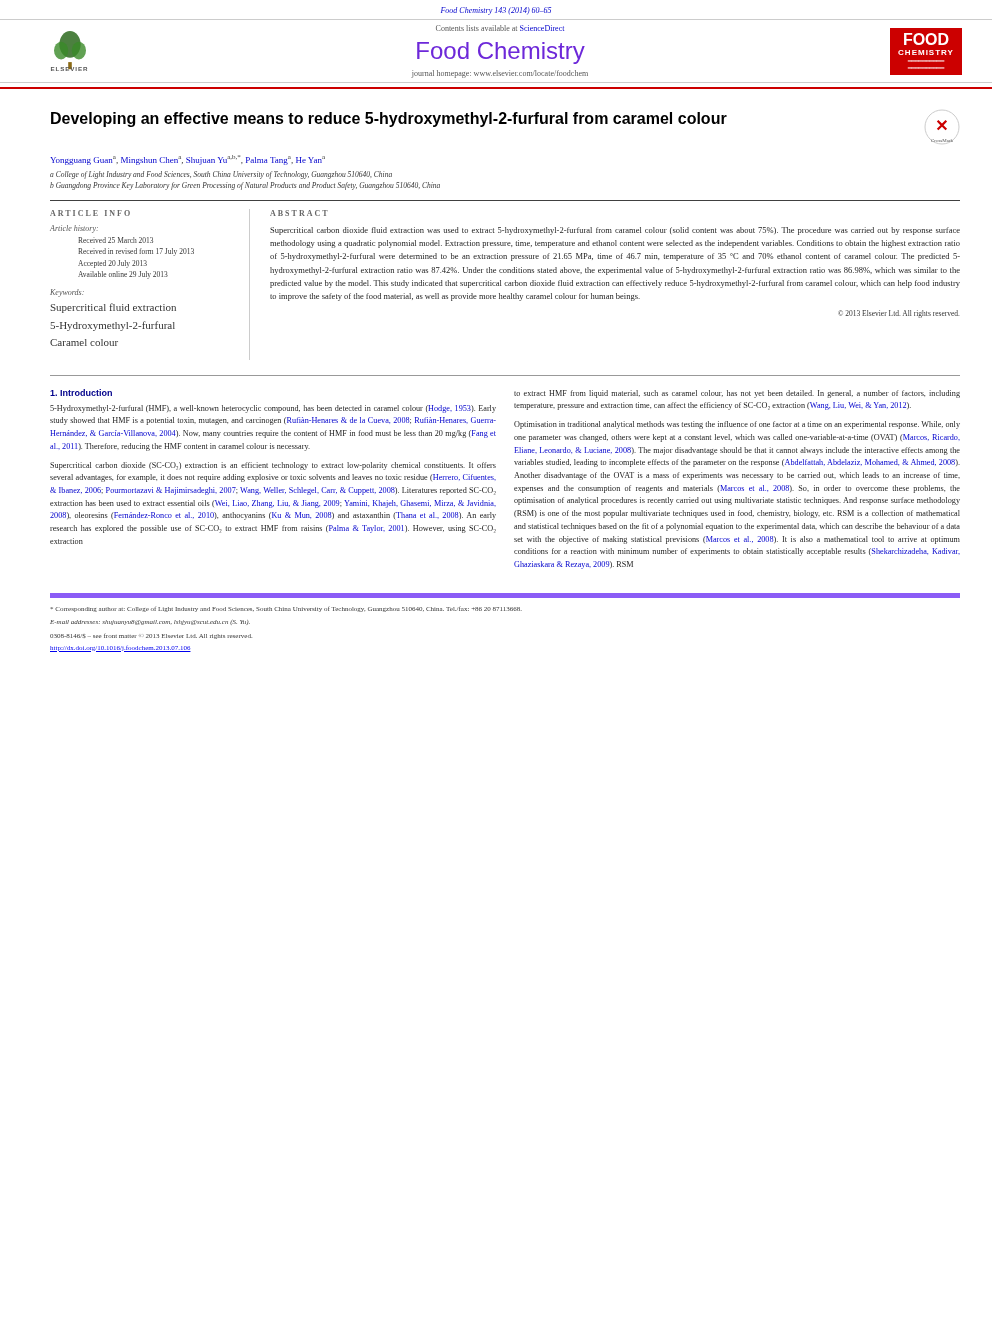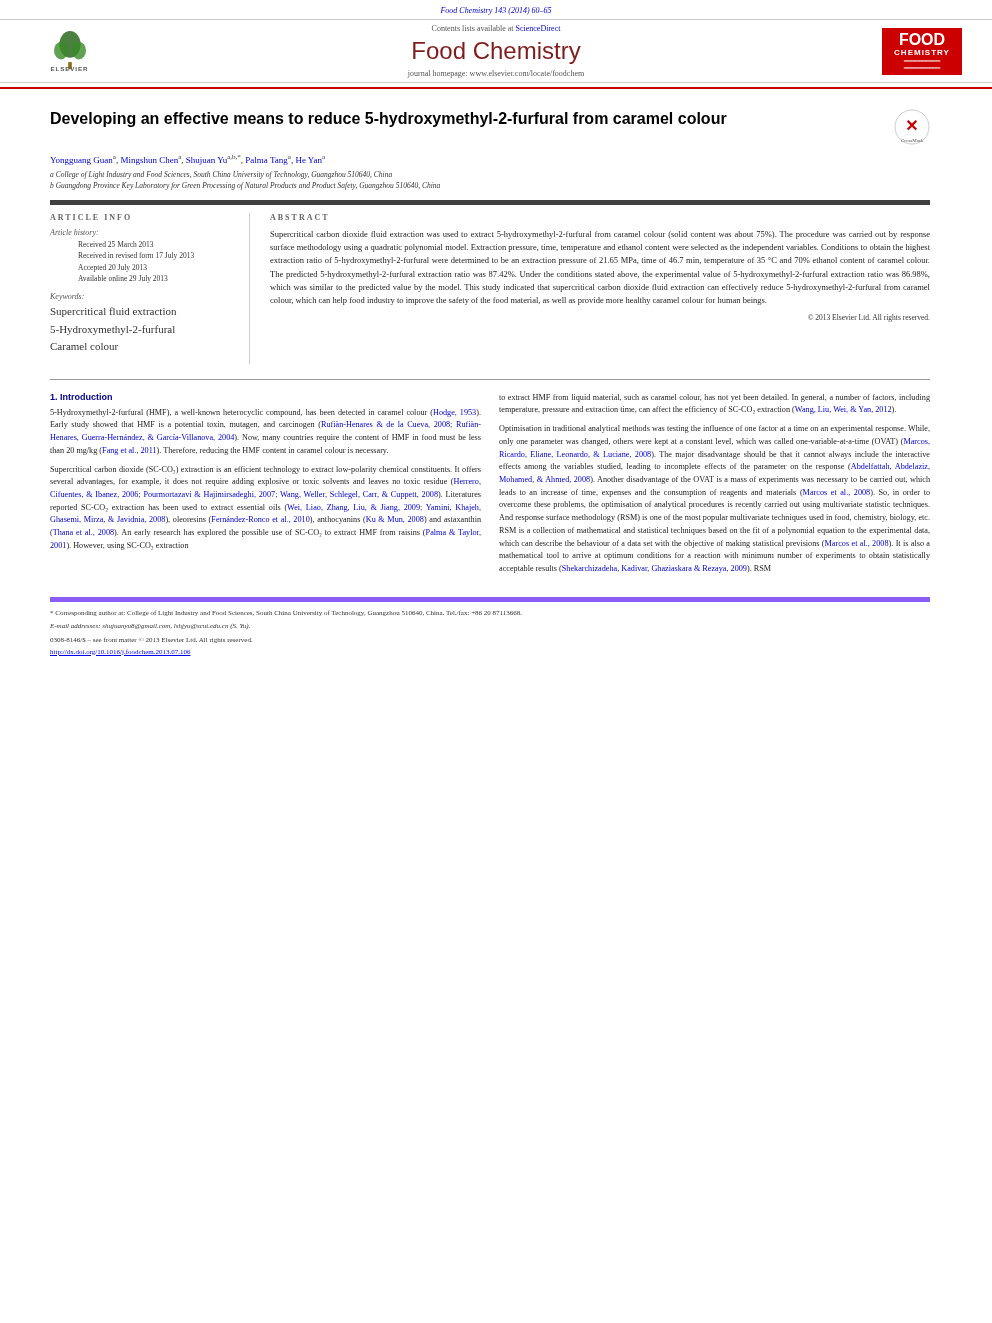--- a/index.html
+++ b/index.html
@@ -52,30 +52,30 @@
       color: #555;
       margin-bottom: 4px;
     }
     .science-direct-link a {
       color: #0000cc;
       text-decoration: none;
     }
     .journal-title-header {
       font-size: 24px;
       font-weight: normal;
-      color: #7f1d1d;
+      color: #6d28d9;
       font-family: Arial, sans-serif;
       margin-bottom: 4px;
     }
     .journal-homepage {
       font-size: 8px;
       color: #555;
     }
     .food-chemistry-logo {
-      width: 80px;
+      width: 72px;
       background: #c00;
       color: #fff;
       text-align: center;
       padding: 4px;
       font-size: 10px;
       font-weight: bold;
       font-family: Arial, sans-serif;
     }
     .food-chemistry-logo .food {
       font-size: 16px;
@@ -90,21 +90,21 @@
       text-align: center;
     }
     .logo-lines {
       font-size: 6px;
       display: block;
       opacity: 0.8;
     }
 
     
     .article-main {
-      padding: 20px 62px 20px 50px;
+      padding: 20px 32px 20px 50px;
     }
 
     
     .article-title-section {
       display: flex;
       align-items: flex-start;
       justify-content: space-between;
       margin-bottom: 8px;
     }
     .article-title {
@@ -141,21 +141,21 @@
       margin-bottom: 10px;
     }
     .affiliations p {
       margin-bottom: 2px;
     }
 
     
     .article-info-abstract {
       display: flex;
       gap: 20px;
-      border-top: 5px solid #404040;
+      border-top: 1px solid #404040;
       padding-top: 8px;
       margin-bottom: 15px;
     }
 
     .article-info {
       width: 200px;
       flex-shrink: 0;
       border-right: 1px solid #ccc;
       padding-right: 12px;
     }

